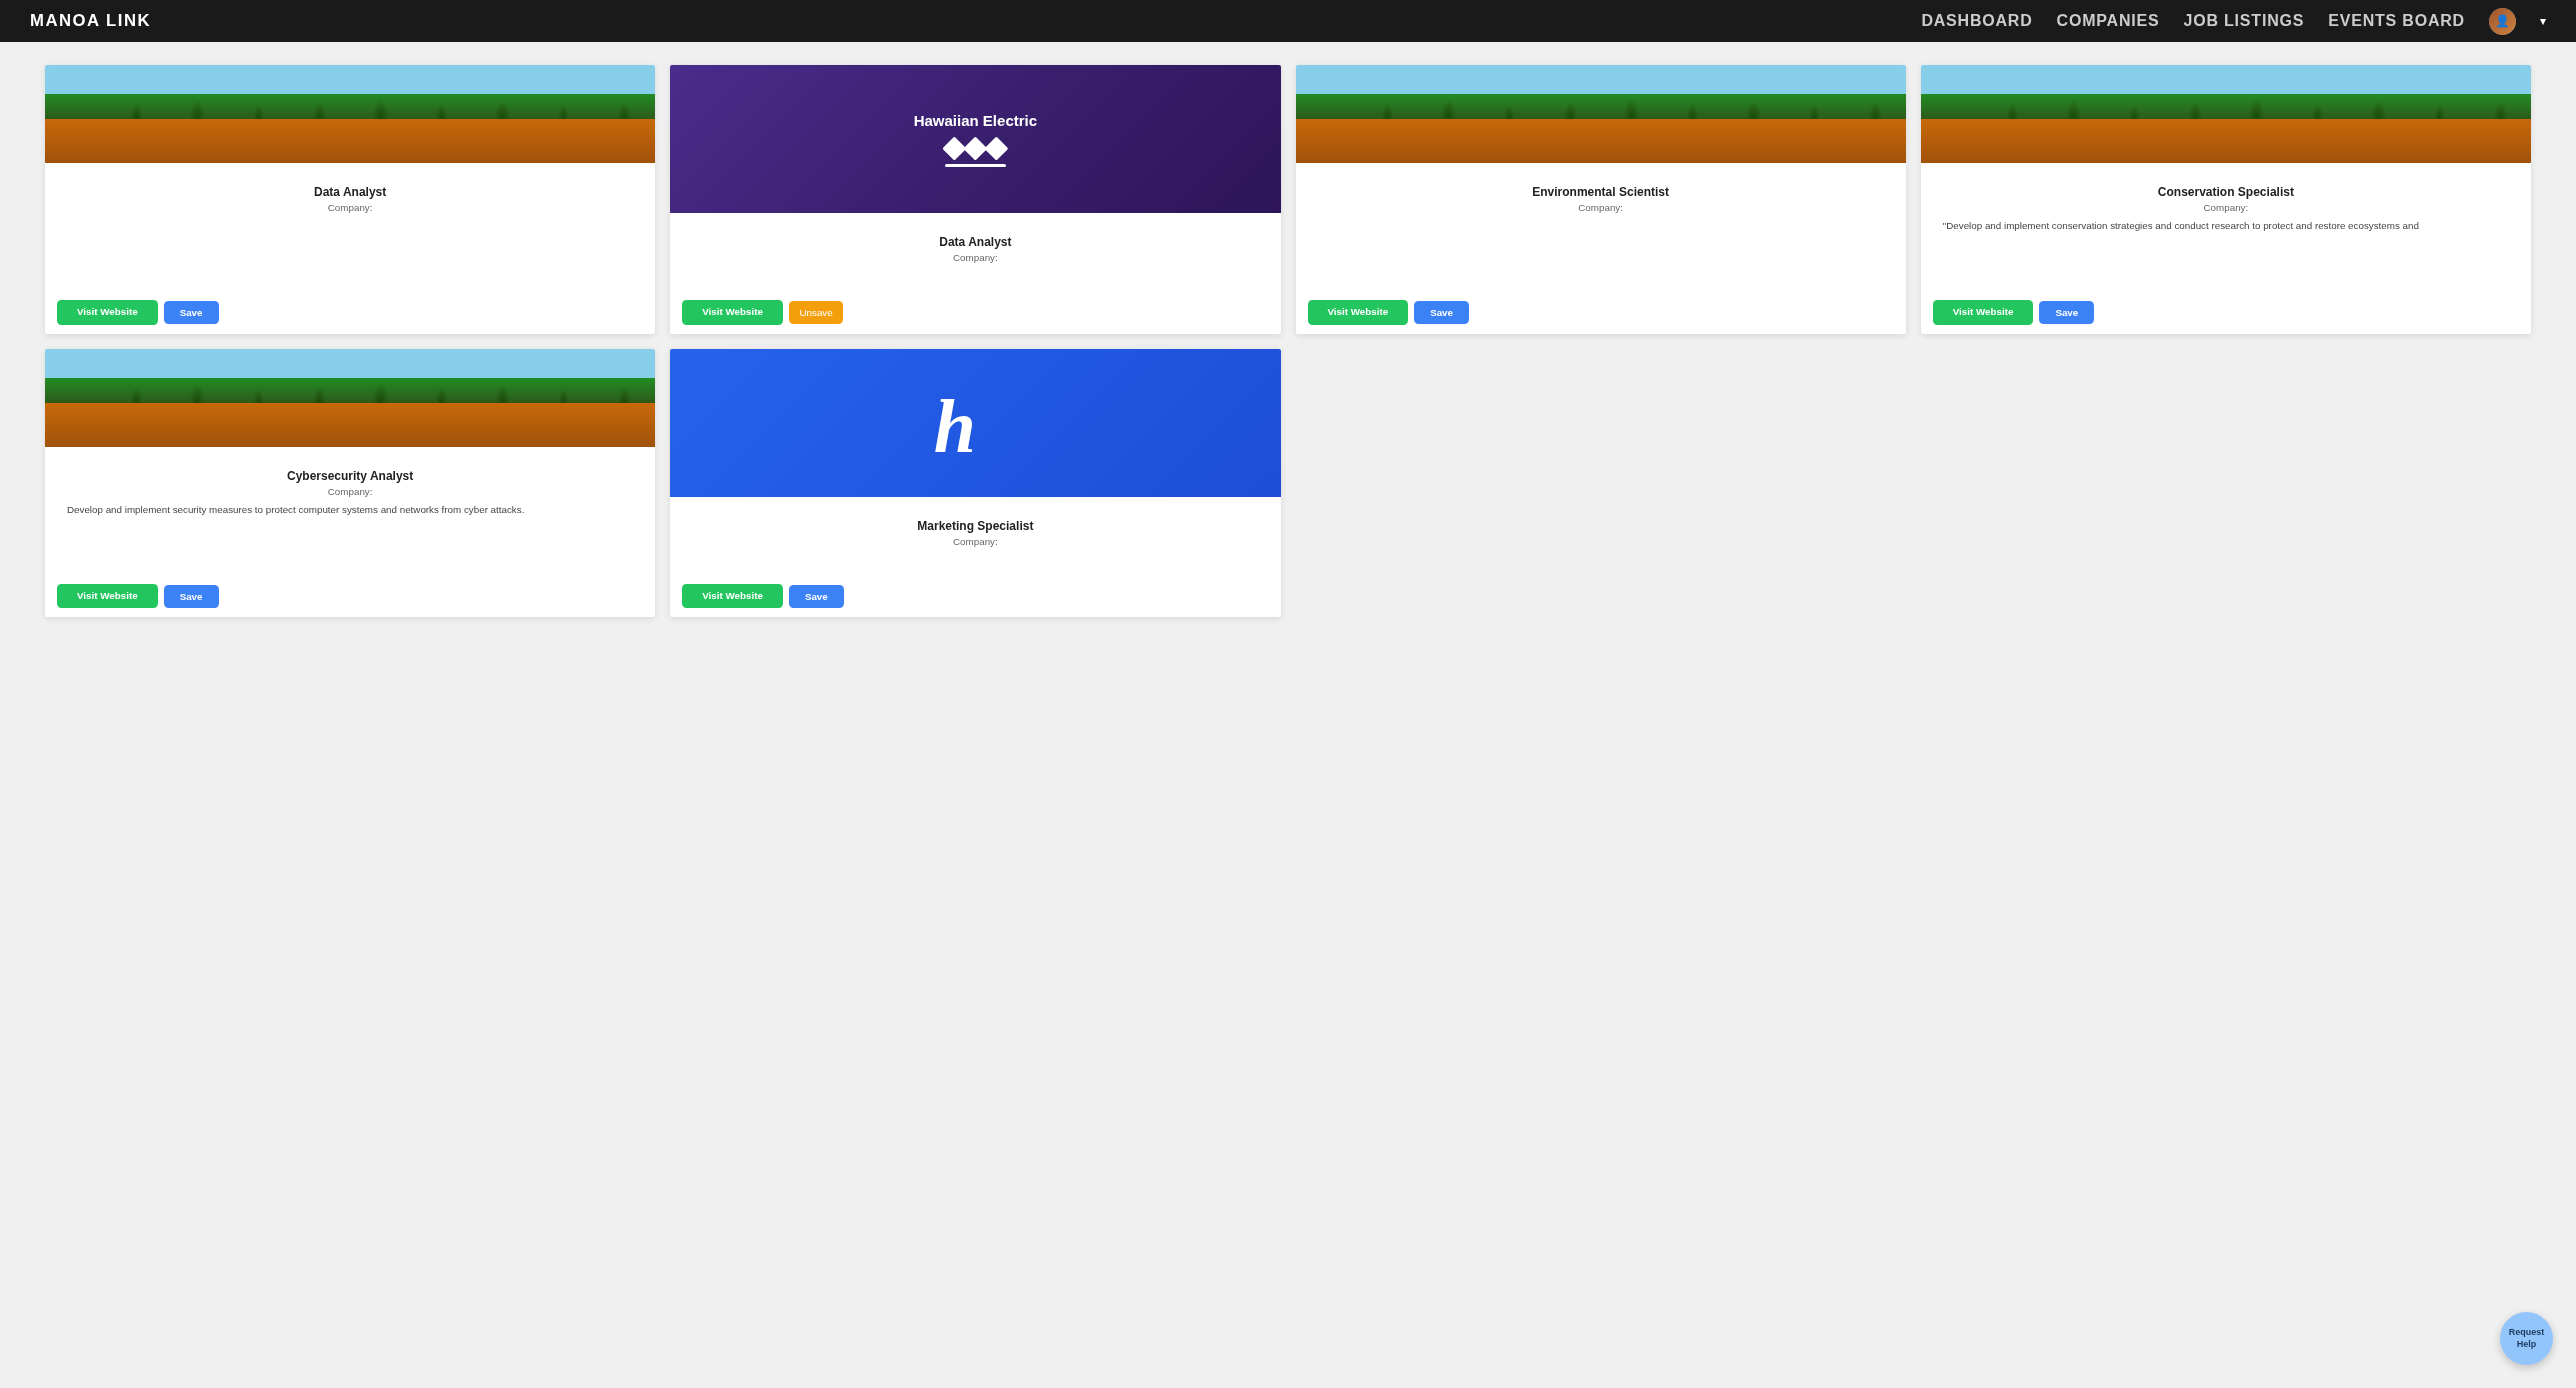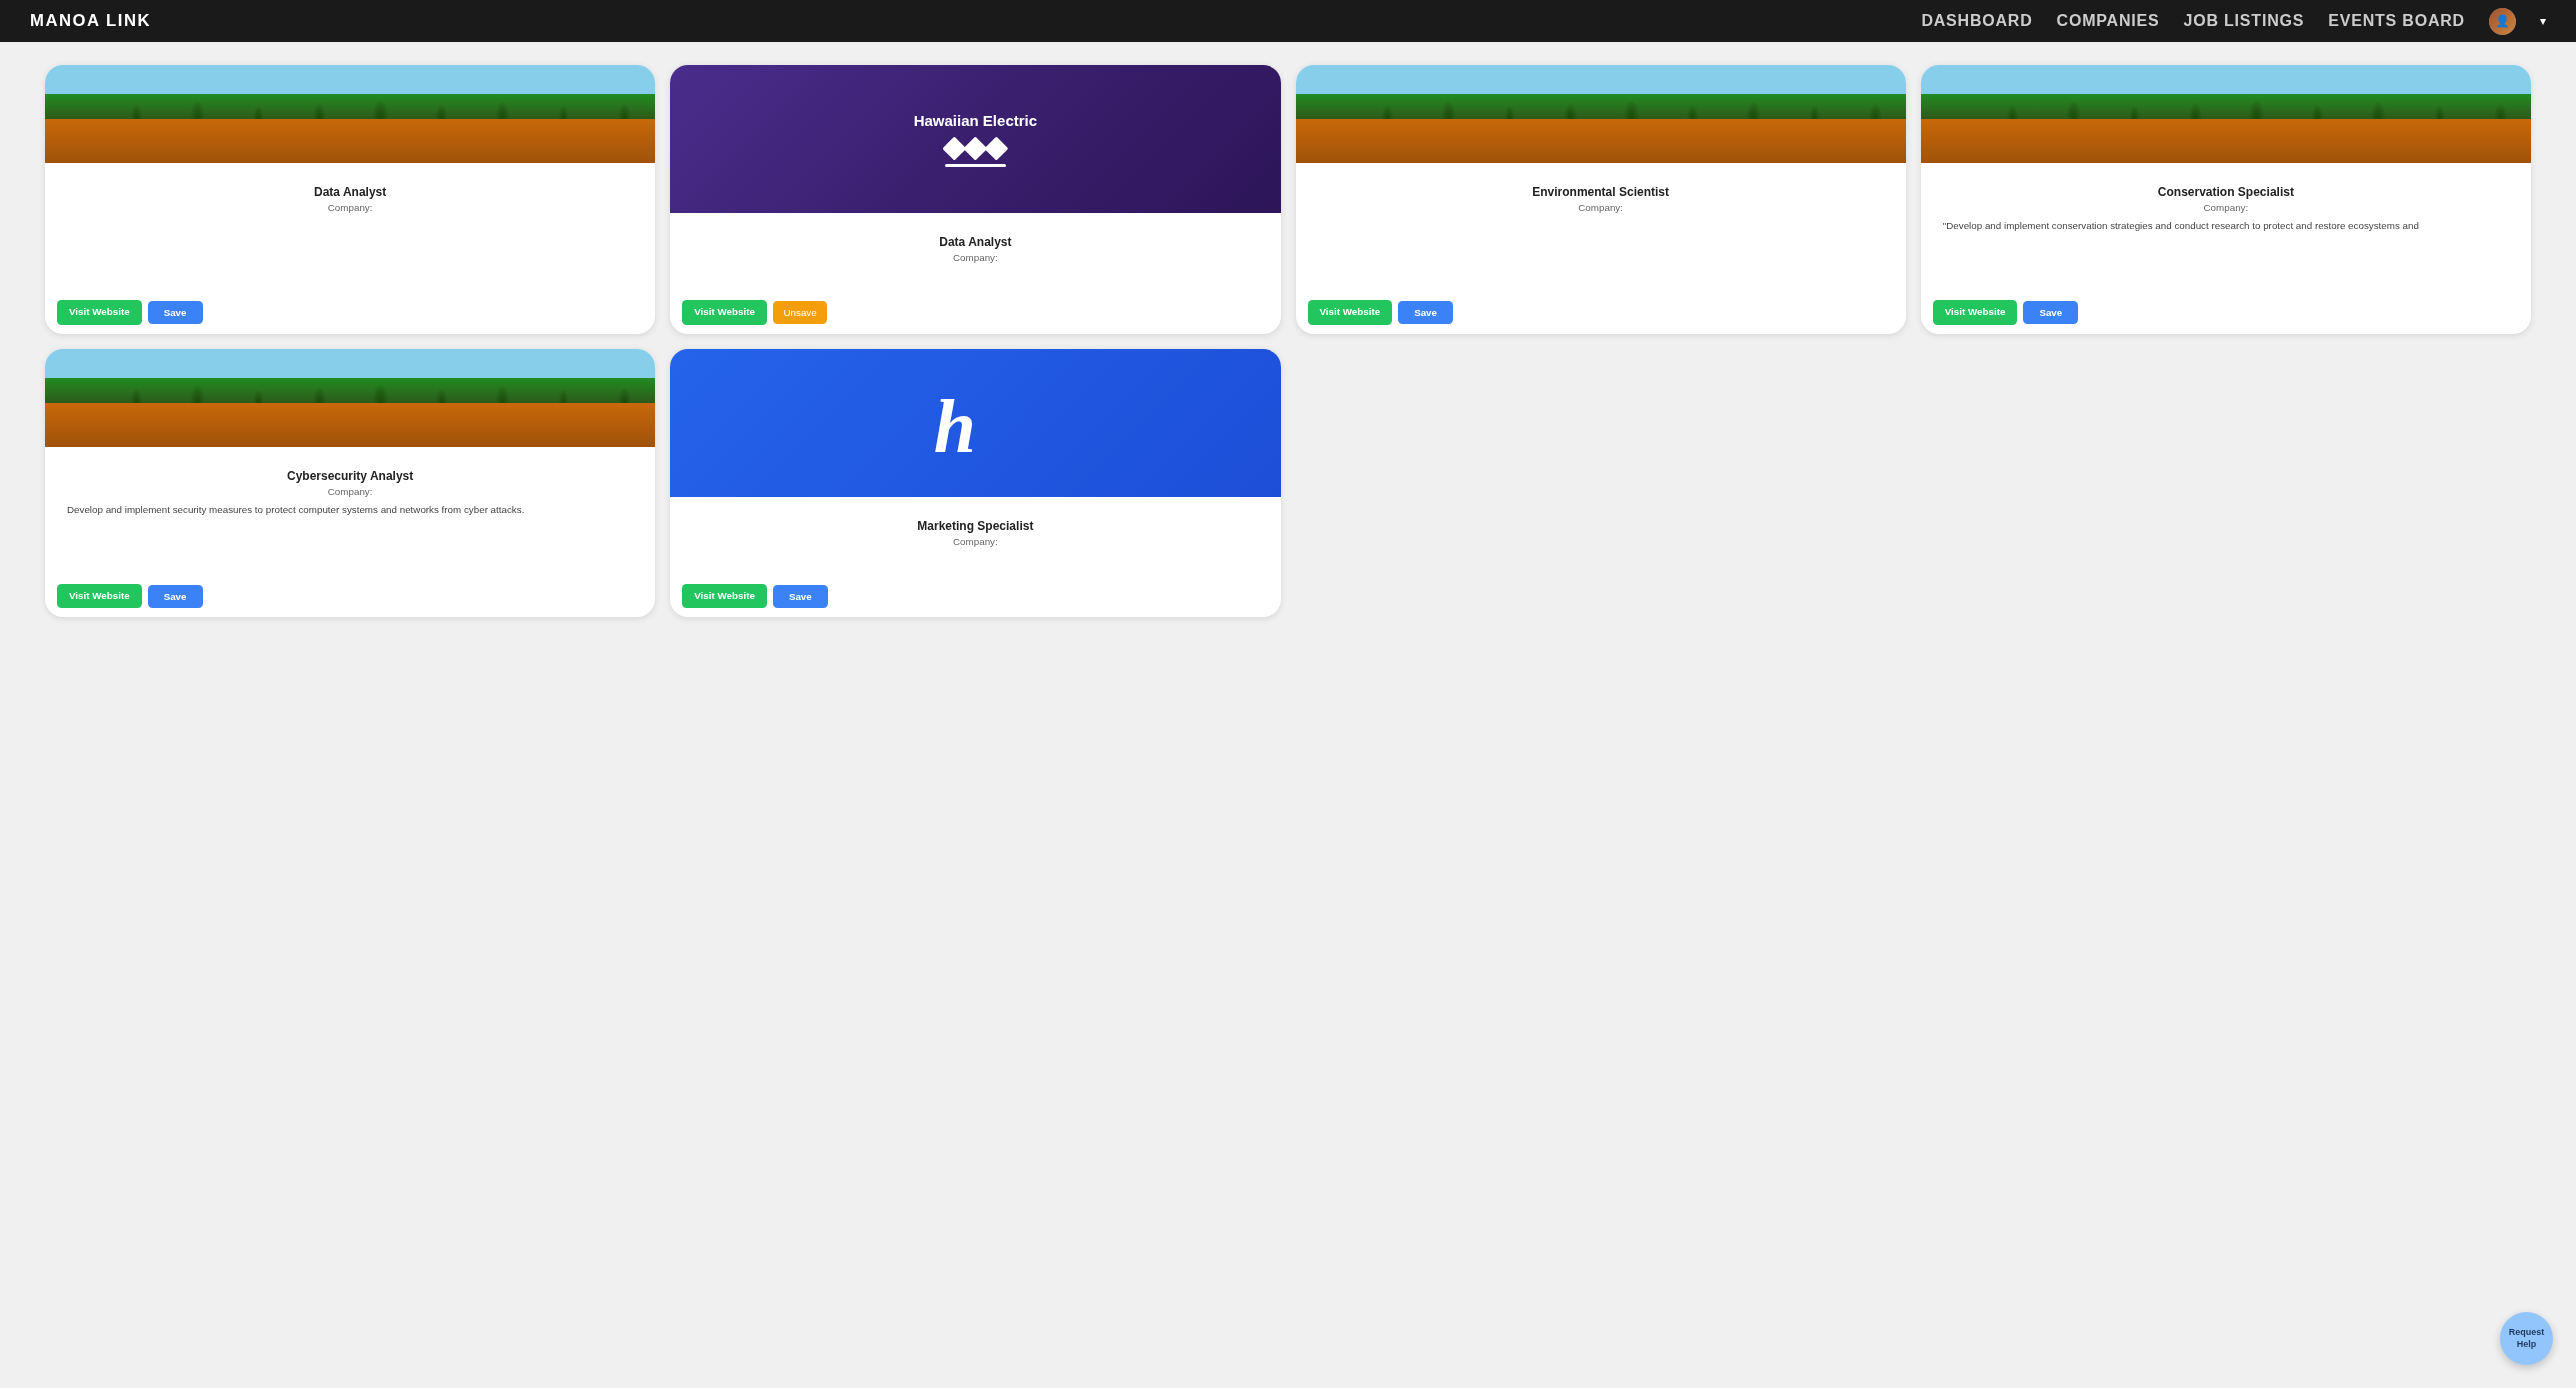--- a/index.html
+++ b/index.html
@@ -74,21 +74,21 @@
 
     
     .cards-grid {
       display: grid;
       grid-template-columns: repeat(4, 1fr);
       gap: 15px;
     }
 
     .card {
       background: white;
-      border-radius: 18px;
+      border-radius: 2px;
       overflow: hidden;
       box-shadow: 0 1.5px 6px rgba(0,0,0,0.1);
       display: flex;
       flex-direction: column;
     }
 
     
     .nature-bg {
       width: 100%;
       height: 98px;
@@ -233,21 +233,21 @@
       padding: 9px 12px;
       display: flex;
       gap: 6px;
       align-items: center;
     }
 
     .btn-visit {
       background: #22c55e;
       color: white;
       border: none;
-      padding: 6px 12px;
+      padding: 6px 20px;
       border-radius: 4.5px;
       font-size: 9.8px;
       font-weight: 600;
       cursor: pointer;
       line-height: 1.3;
       text-align: center;
     }
 
     .btn-save {
       background: #3b82f6;

